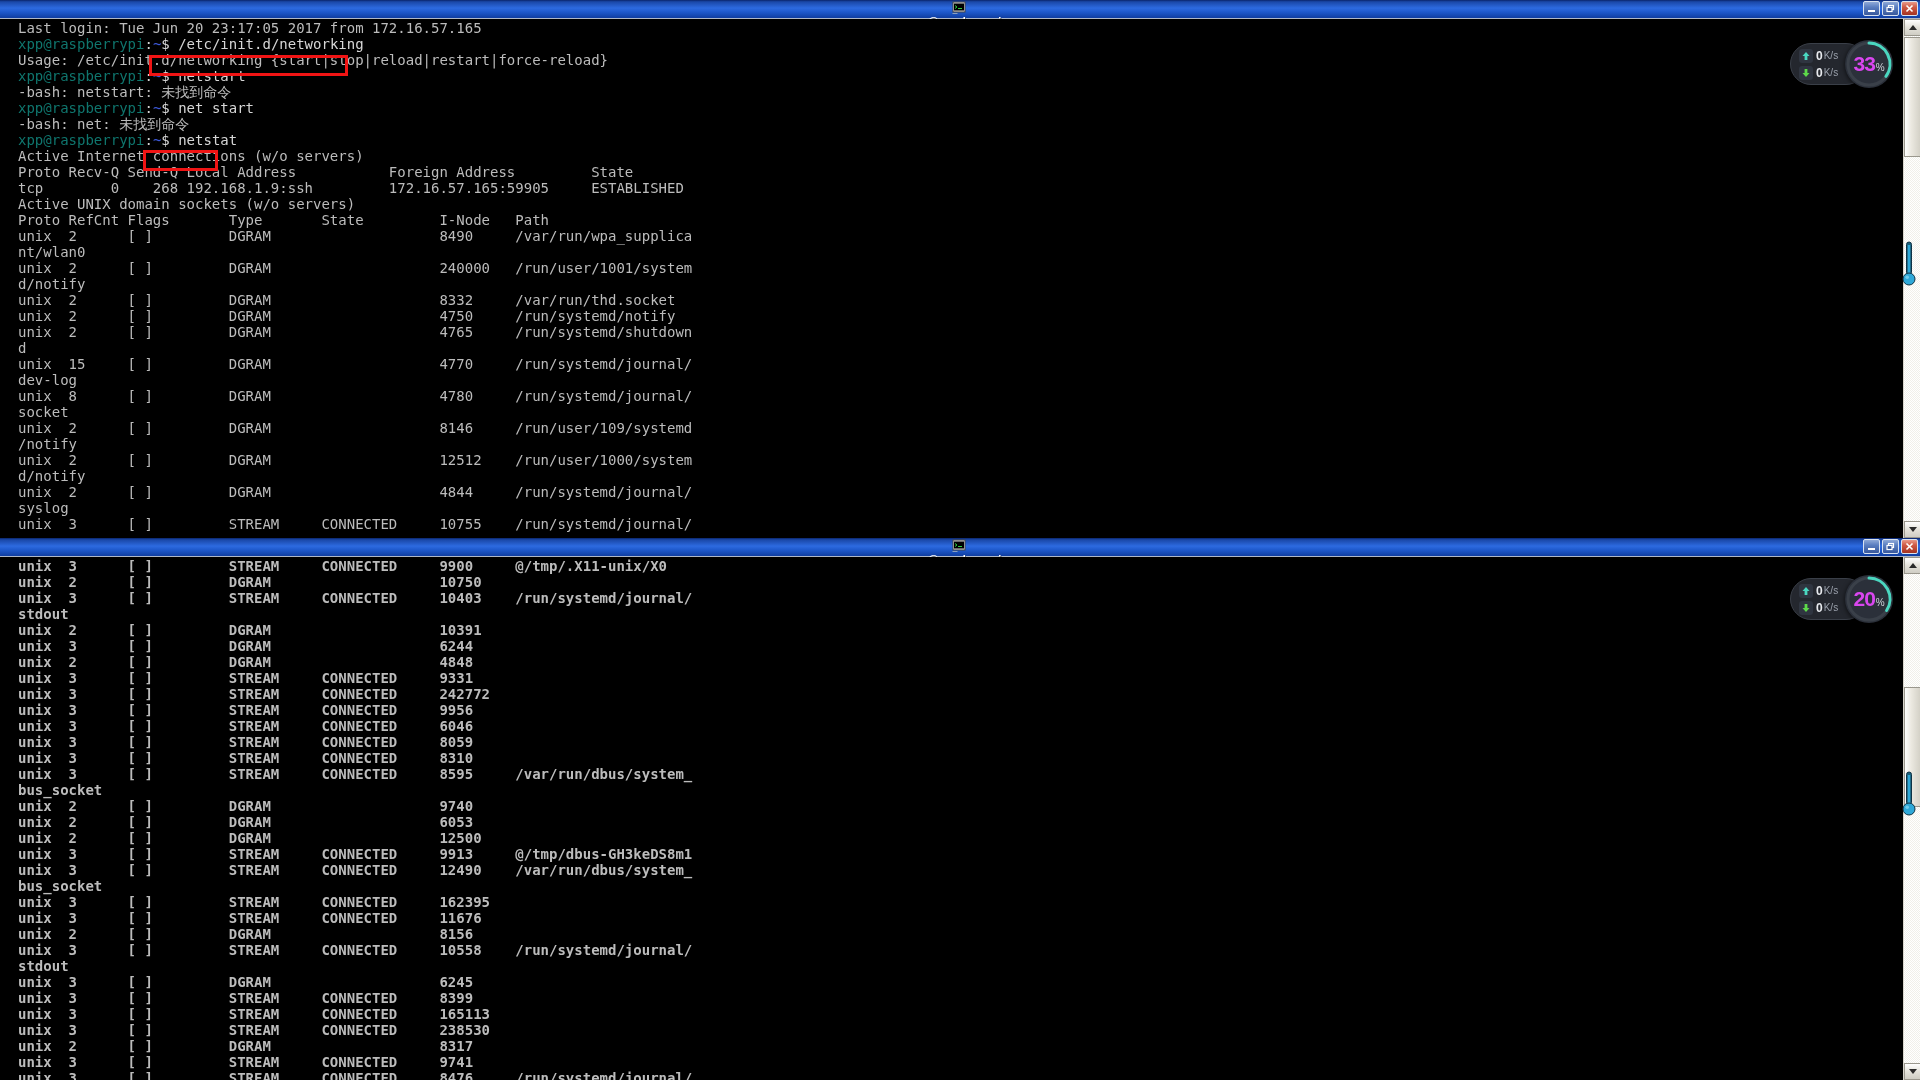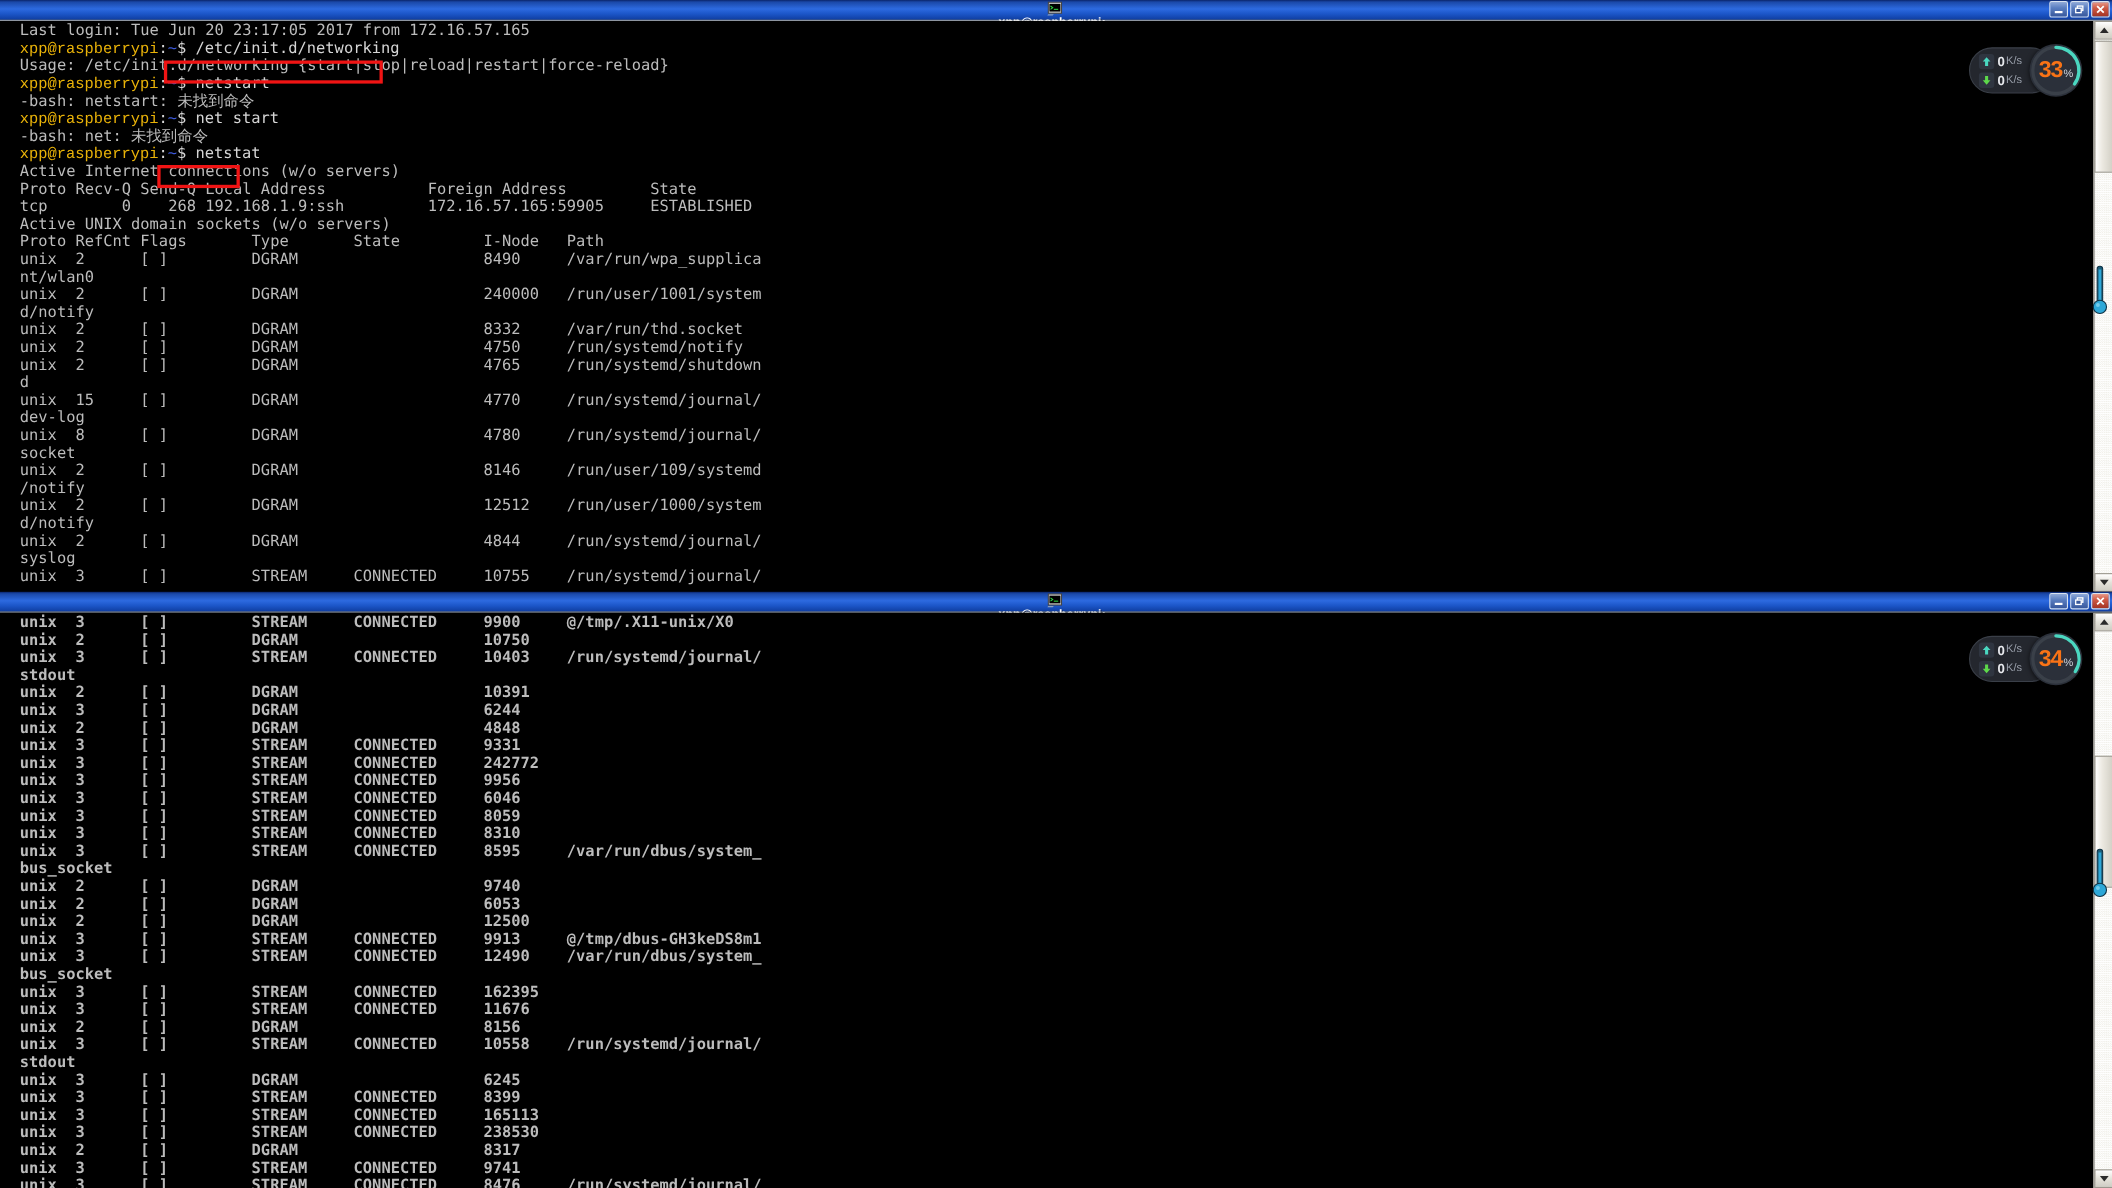--- a/index.html
+++ b/index.html
@@ -71,21 +71,21 @@
     left: 16px; top: 0;
     padding: 1px 0 0 2px;
     color: #cfcfcf;
     font-family: "DejaVu Sans Mono", monospace;
     font-size: 14px;
     line-height: 16px;
     white-space: pre;
     letter-spacing: 0px;
   }
   .term .line { height: 16px; white-space: pre; }
-  .c-green  { color: #eab308; font-family: Liberation Mono, monospace; }
+  .c-green  { color: #0f766e; }
   .c-blue   { color: #3c58d8; }
   .c-white  { color: #d6d6d6; }
   .c-gray   { color: #bcbcbc; }
 
   
   .redbox {
     position: absolute;
     border: 3px solid #f01414;
     box-sizing: border-box;
     pointer-events: none;
@@ -162,21 +162,21 @@
     position: relative;
     width: 48px; height: 48px;
     border-radius: 50%;
     background: #2b303a;
     box-shadow: 0 1px 5px rgba(0,0,0,0.7);
     display: flex; align-items: baseline; justify-content: center;
   }
   .cpu-dial svg { position: absolute; left: 0; top: 0; }
   .cpu-num {
     position: relative;
-    color: #f97316;
+    color: #d946ef;
     font-family: "Liberation Sans", sans-serif;
     font-size: 21px; font-weight: bold;
     line-height: 48px;
     letter-spacing: -1px;
   }
   .cpu-pct {
     position: relative;
     color: #cfd3da;
     font-family: "Liberation Sans", sans-serif;
     font-size: 10px;
@@ -343,21 +343,21 @@
         </span>
         <span class="net-val">0</span>
         <span class="net-unit">K/s</span>
       </div>
     </div>
     <div class="cpu-dial">
       <svg width="48" height="48" viewBox="0 0 48 48">
         <circle cx="24" cy="24" r="21" fill="none" stroke="#3a4049" stroke-width="3"></circle>
         <path d="M 24 3 A 21 21 0 0 1 41.6 35.5" fill="none" stroke="#4ad7c0" stroke-width="3" stroke-linecap="round"></path>
       </svg>
-      <span class="cpu-num">34</span>
+      <span class="cpu-num">20</span>
       <span class="cpu-pct">%</span>
     </div>
   </div>
 
   <div class="gadget-thermo" style="left:1901px; top:240px;">
     <svg width="16" height="48" viewBox="0 0 16 48">
       <rect x="5.5" y="2" width="5" height="33" rx="2.5" fill="#1d5f7a" stroke="#0f3346" stroke-width="1"></rect>
       <rect x="6.8" y="5" width="2.4" height="29" fill="#2ea8d8"></rect>
       <circle cx="8" cy="39" r="6" fill="#2ea8d8" stroke="#0f3346" stroke-width="1"></circle>
       <circle cx="6.2" cy="37.2" r="1.8" fill="#9fe4fa" opacity="0.6"></circle>

